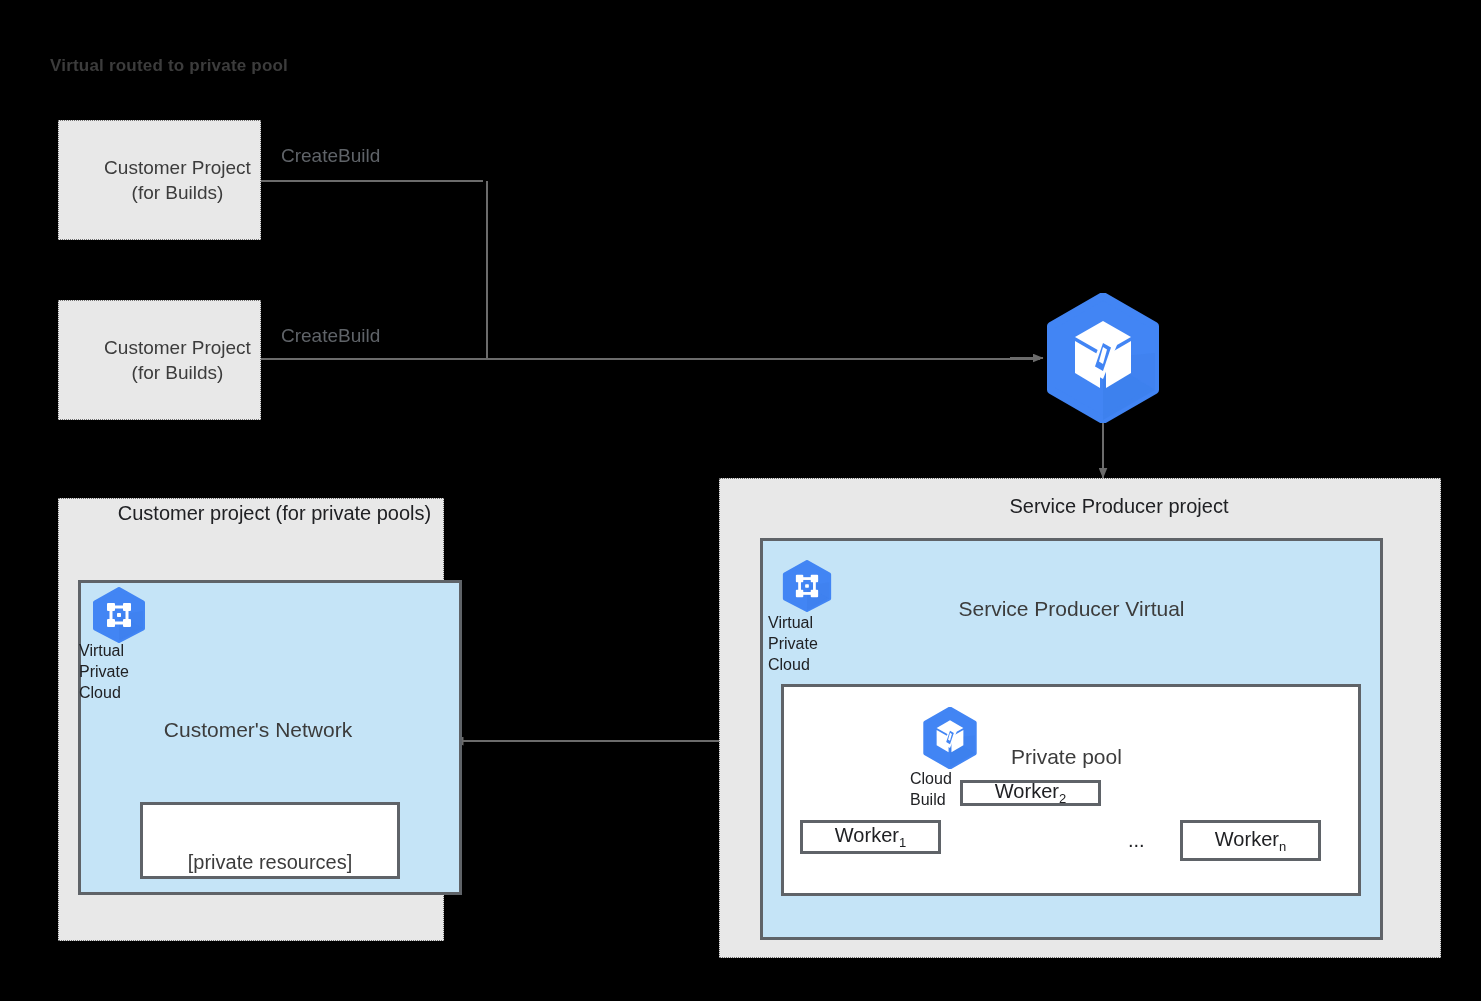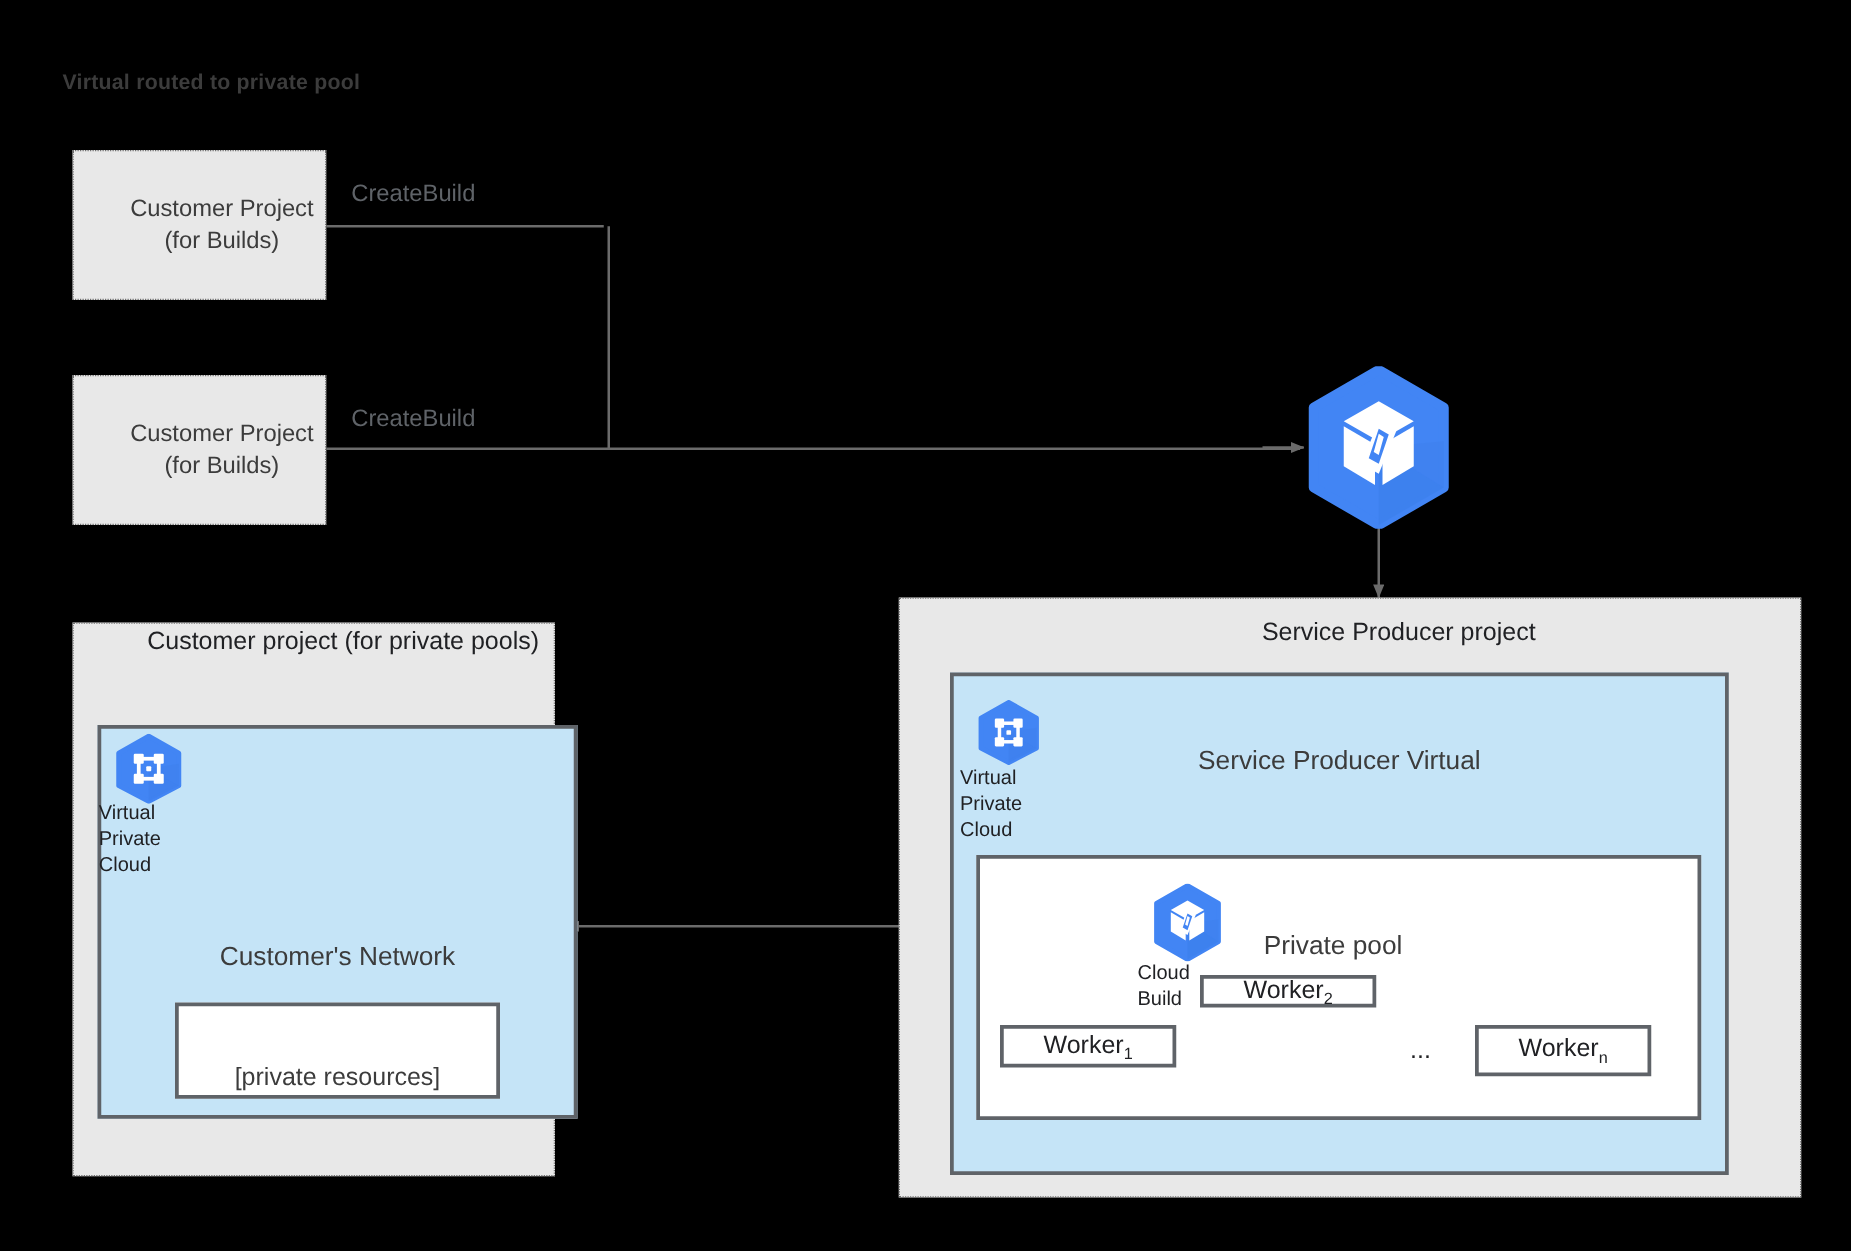--- a/index.html
+++ b/index.html
@@ -229,21 +229,21 @@
         <rect x="23" y="34.5" width="10" height="3"></rect>
         <rect x="18.5" y="23" width="3" height="10"></rect>
         <rect x="34.5" y="23" width="3" height="10"></rect>
       </g>
     </svg>
   </div>
   <div class="icon-caption" style="left:79px; top:640px; width:80px;">Virtual
 Private
 Cloud</div>
 
-  <div class="txt-network" style="left:78px; top:718px; width:384px;margin-top:36px;">Customer's Network</div>
+  <div class="txt-network" style="left:66px; top:718px; width:384px;">Customer's Network</div>
 
   <div class="box-solid-white center-text" style="left:140px; top:802px; width:260px; height:77px;">
     <span class="txt-resource">[private resources]</span>
   </div>
 
   <div class="box-dotted" style="left:719px; top:478px; width:722px; height:480px;"></div>
 
   <div class="txt-container-title" style="left:719px; top:475px; width:800px;margin-top:20px;">Service Producer project</div>
 
   <div class="box-solid-blue" style="left:760px; top:538px; width:623px; height:402px;"></div>

